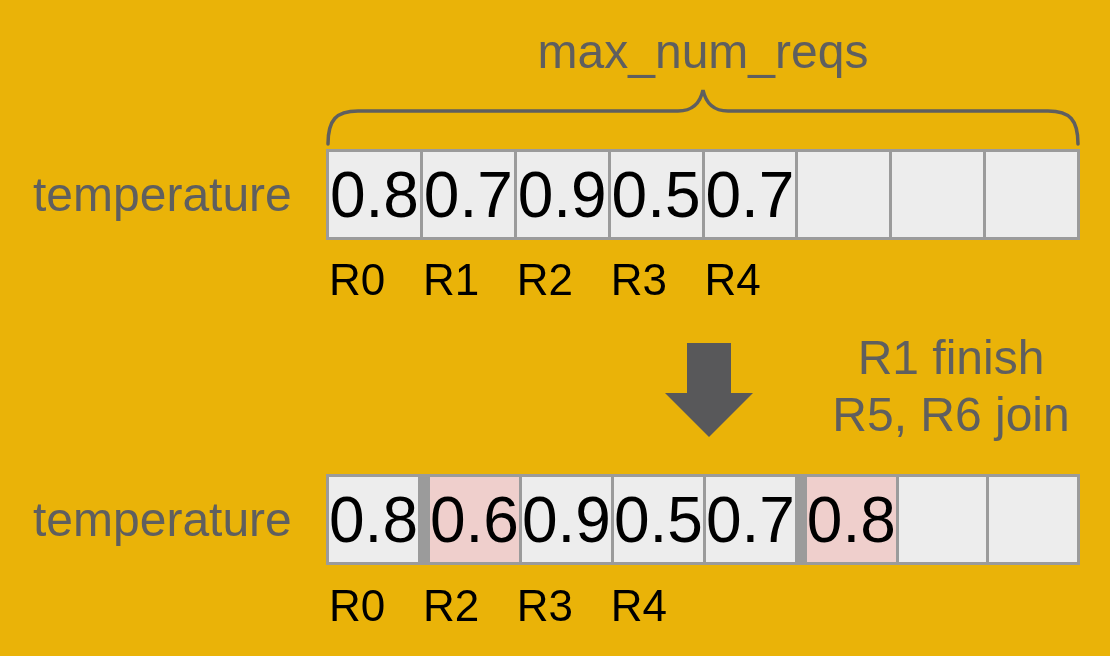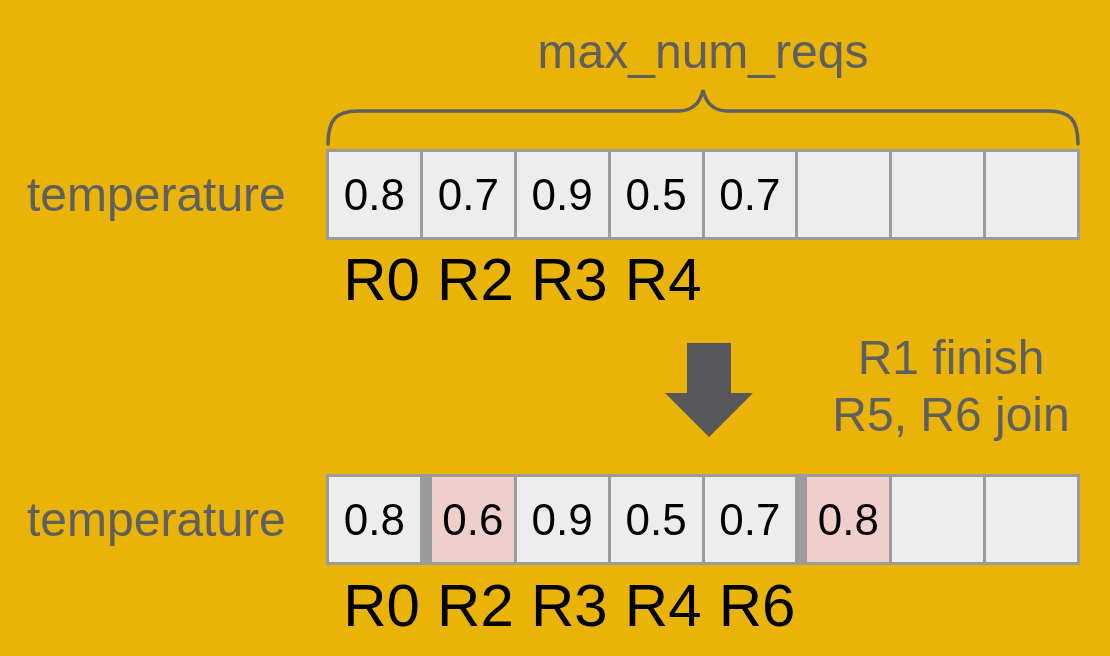--- a/index.html
+++ b/index.html
@@ -38,21 +38,21 @@
   }
   .brace-svg path {
     fill: none;
     stroke: var(--gray-text);
     stroke-width: 3.5;
     stroke-linecap: round;
   }
 
   .row-label {
     position: absolute;
-    left: 27px; width: 290px;
+    left: 33px; width: 290px;
     font-size: 48px;
     line-height: 56px;
     color: var(--gray-text);
     white-space: nowrap;
   }
   .row-label-top { top: 167px; }
   .row-label-bottom { top: 492px; }
 
   .cells {
     position: absolute;
@@ -66,38 +66,38 @@
   .cells-top { top: 149px; }
   .cells-bottom { top: 474px; }
   .cell {
     background: var(--cell-fill);
     display: flex;
     align-items: center;
     justify-content: center;
   }
   .cell.highlight { background: var(--highlight-fill); margin-left: 9px; }
   .cell-value {
-    font-size: 44px;
+    font-size: 64px;
     color: var(--black-text);
     white-space: nowrap;
   }
 
   .reqs {
     position: absolute;
     left: 326px; width: 754px;
     display: grid;
     grid-template-columns: repeat(8, 1fr);
     gap: 3px;
     padding: 0 3px;
   }
   .reqs-top { top: 252px; }
   .reqs-bottom { top: 578px; }
   .req {
-    text-align: right;
-    font-size: 60px;
+    text-align: left;
+    font-size: 44px;
     line-height: 56px;
     color: var(--black-text);
     white-space: nowrap;
   }
 
   .arrow-svg {
     position: absolute;
     left: 665px; top: 343px;
     width: 88px; height: 95px;
   }
@@ -148,20 +148,21 @@
     <div class="cell">
         <span class="cell-value"></span>
       </div>
     <div class="cell">
         <span class="cell-value"></span>
       </div>
   </div>
 
   <div class="reqs reqs-top">
     <div class="req">R0</div>
+    <div class="req">R1</div>
     <div class="req">R2</div>
     <div class="req">R3</div>
     <div class="req">R4</div>
     <div class="req"></div>
     <div class="req"></div>
     <div class="req"></div>
   </div>
 
   <svg class="arrow-svg" viewBox="0 0 88 95" aria-hidden="true">
     <polygon points="22,0 66,0 66,50 88,50 44,94 0,50 22,50"></polygon>
@@ -199,18 +200,17 @@
     <div class="cell">
         <span class="cell-value"></span>
       </div>
   </div>
 
   <div class="reqs reqs-bottom">
     <div class="req">R0</div>
     <div class="req">R2</div>
     <div class="req">R3</div>
     <div class="req">R4</div>
-    <div class="req">R6</div>
     <div class="req"></div>
     <div class="req"></div>
   </div>
 
 </div>
 
 </body></html>

